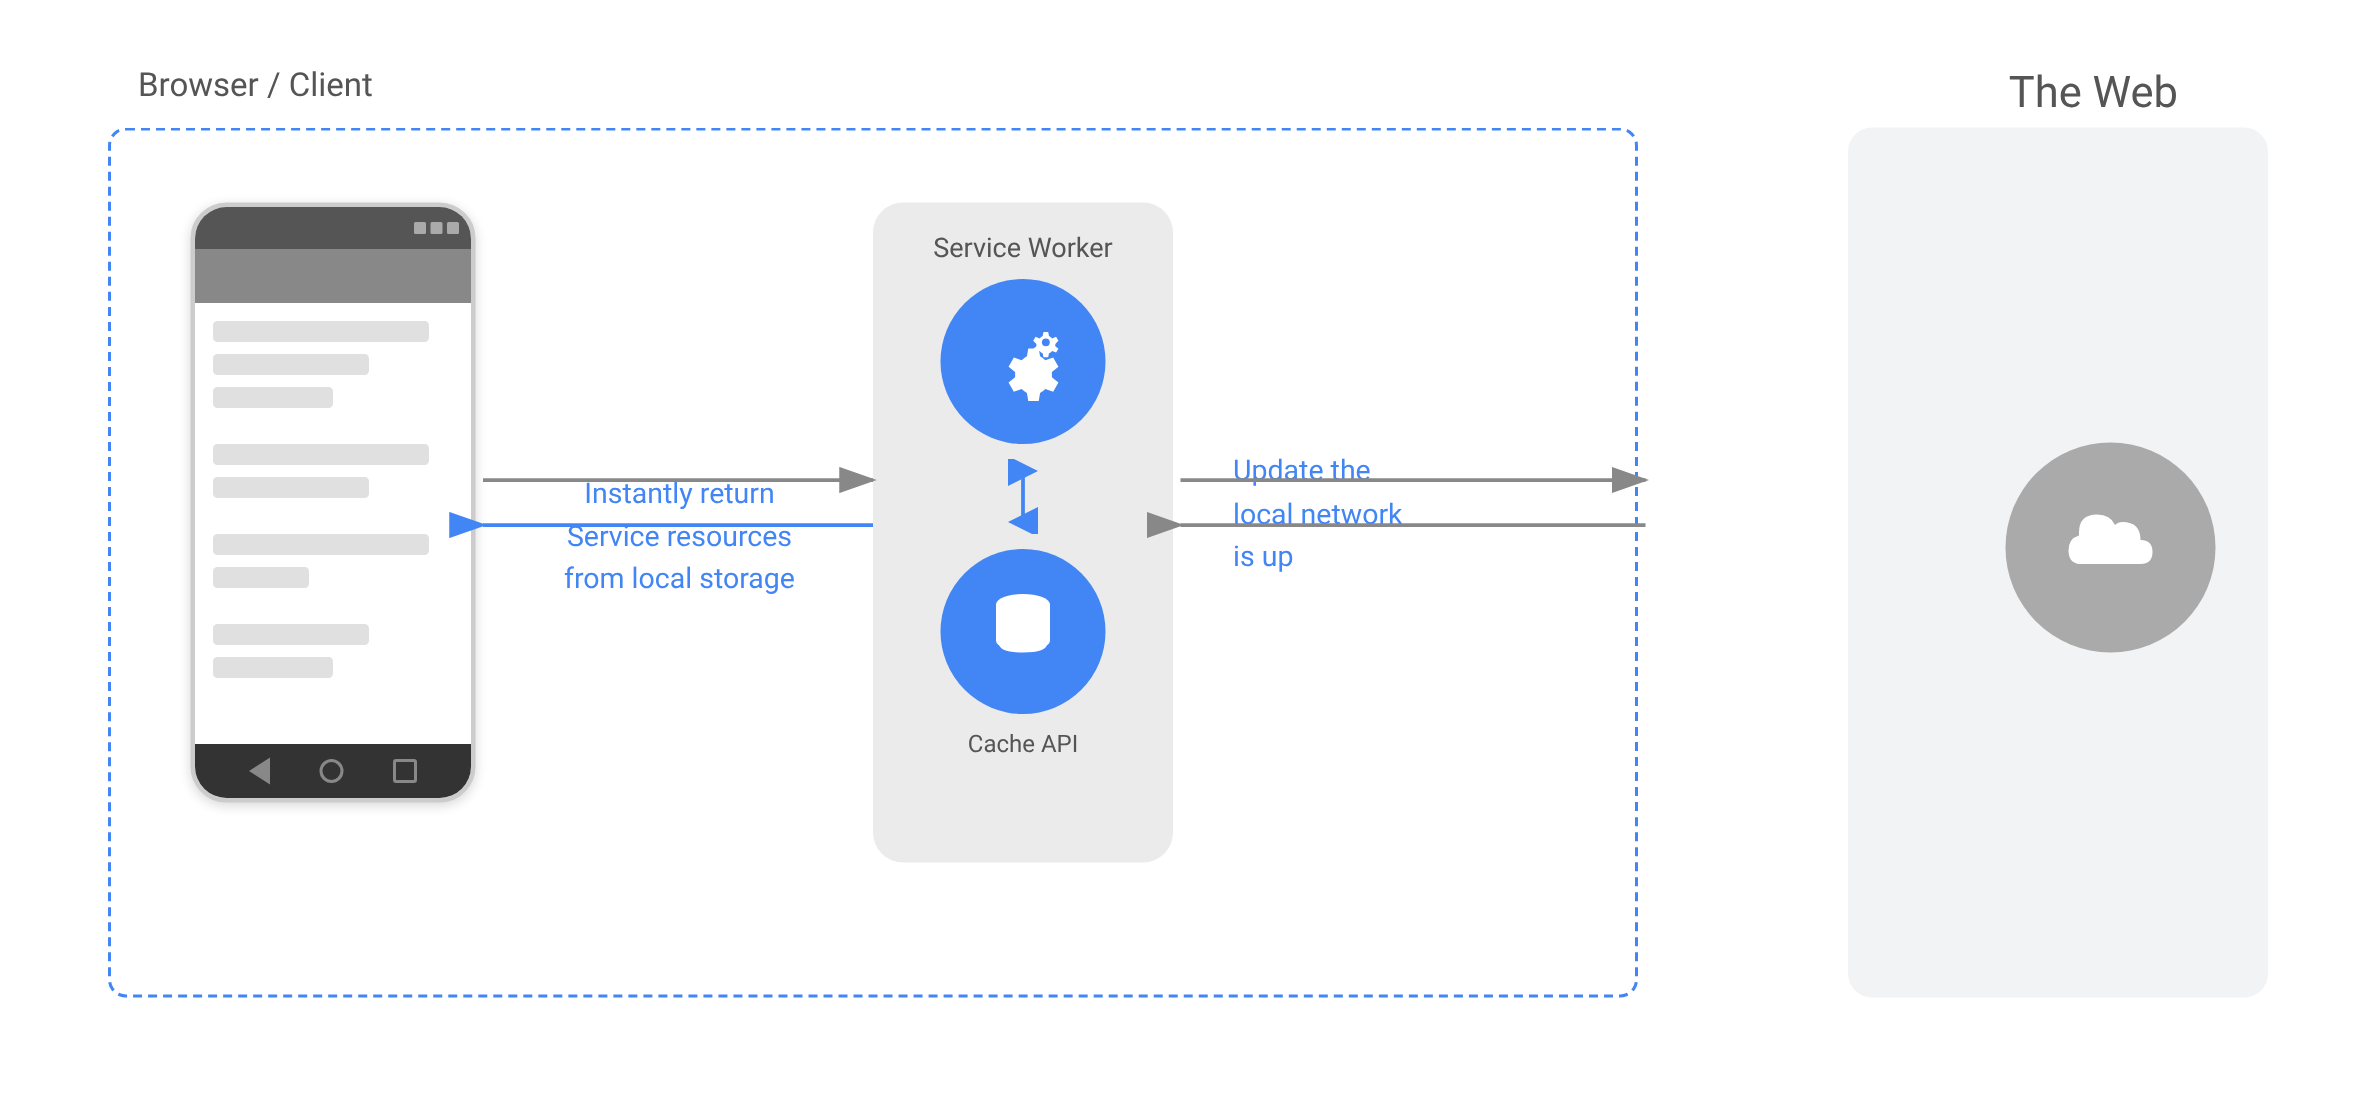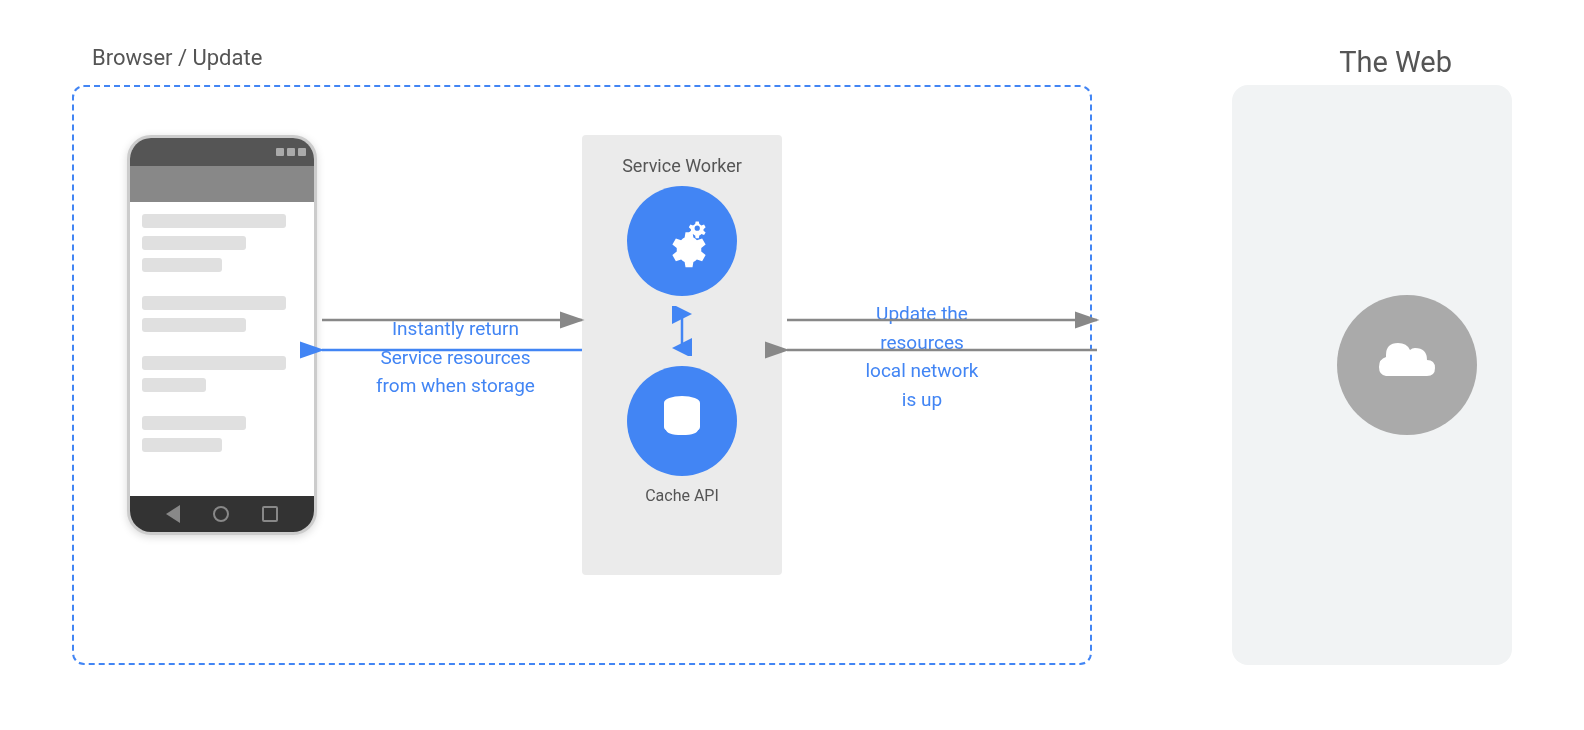--- a/index.html
+++ b/index.html
@@ -162,21 +162,21 @@
     }
 
     
     .service-worker-box {
       position: absolute;
       left: 540px;
       top: 110px;
       width: 200px;
       height: 440px;
       background: #ebebeb;
-      border-radius: 4px;
+      border-radius: 20px;
       display: flex;
       flex-direction: column;
       align-items: center;
       padding-top: 20px;
       gap: 10px;
     }
 
     .sw-label {
       font-size: 18px;
       color: #555;
@@ -253,21 +253,20 @@
       line-height: 1.5;
       margin-left: 34px;
     }
 
     .label-update {
       position: absolute;
       left: 780px;
       top: 275px;
       font-size: 19px;
       color: #4285f4;
-      text-align: center;
       font-weight: 400;
       line-height: 1.5;
       width: 200px;
     }
 
     
     .gear-svg {
       width: 70px;
       height: 70px;
     }
@@ -282,21 +281,21 @@
     .cloud-svg {
       width: 70px;
       height: 55px;
     }
   </style>
 </head>
 <body>
 
 <div class="diagram-container">
 
-  <div class="browser-client-label">Browser / Update</div>
+  <div class="browser-client-label">Browser / Client</div>
 
   <div class="web-label">The Web</div>
 
   <div class="browser-client-box"></div>
 
   <div class="web-box"></div>
 
   <div class="phone">
     <div class="phone-status-bar">
       <div class="phone-status-icons">
@@ -375,26 +374,25 @@
         <ellipse cx="30" cy="38" rx="16" ry="5" fill="white"></ellipse>
       </svg>
     </div>
 
     <div class="cache-api-label">Cache API</div>
   </div>
 
   <div class="label-instantly">
     <div>Instantly return</div>
     <div>Service resources</div>
-    <div>from when storage</div>
+    <div>from local storage</div>
   </div>
 
   <div class="label-update">
     <div>Update the</div>
-    <div>resources</div>
     <div>local network</div>
     <div>is up</div>
   </div>
 
   <div class="cloud-outer">
     <svg class="cloud-svg" viewBox="0 0 70 55" fill="white">
       <path d="M55,22 Q55,10 43,10 Q40,10 38,12 Q35,5 26,5 Q14,5 14,17 Q14,18 14,19 Q7,21 7,29 Q7,37 14,38 L55,38 Q63,38 63,30 Q63,22 55,22 Z" fill="white"></path>
     </svg>
   </div>
 

